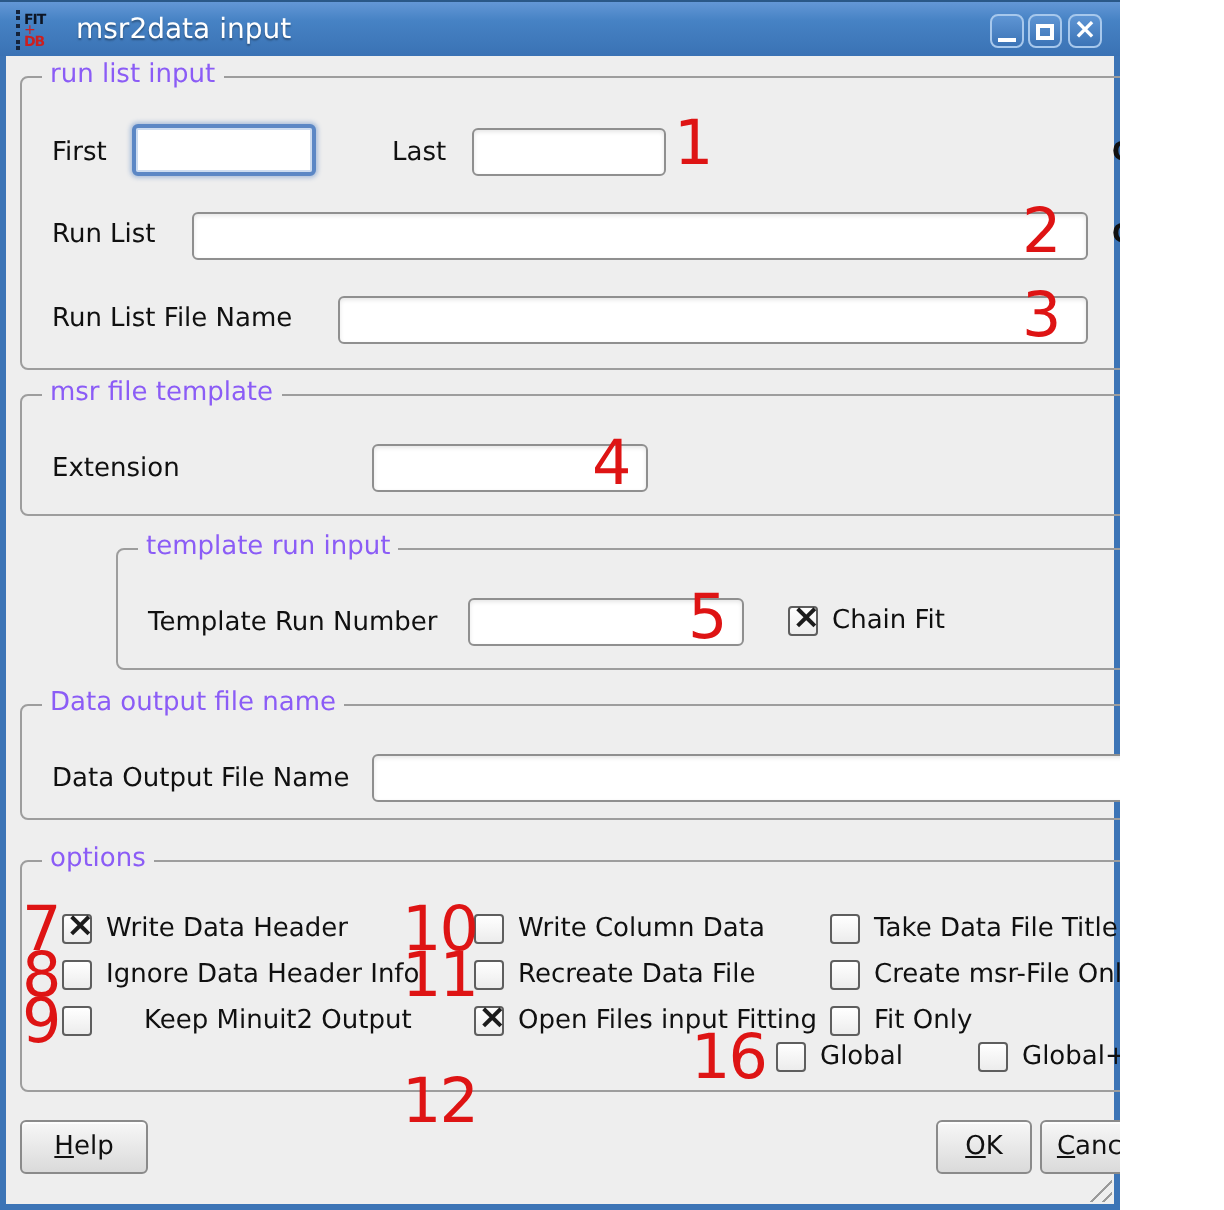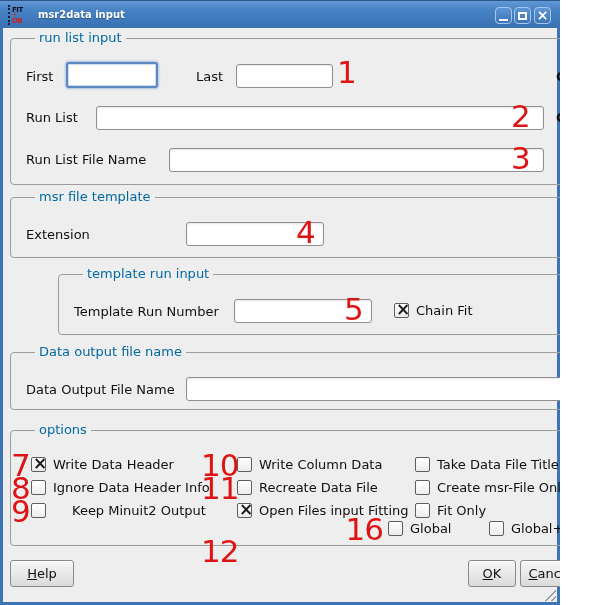--- a/index.html
+++ b/index.html
@@ -32,21 +32,21 @@
     border-left:2px dotted #15233a;
     padding-left:2px;
     display:flex;flex-direction:column;justify-content:center;
     line-height:6px;
   }
   .app-icon .ic-fit{font-size:7px;font-weight:bold;color:#0d1524;letter-spacing:-0.5px;}
   .app-icon .ic-star{font-size:7px;color:#cc1f1f;line-height:5px;}
   .app-icon .ic-db{font-size:7px;font-weight:bold;color:#cc1f1f;letter-spacing:-0.5px;}
   .window-title{
     position:absolute;left:38px;top:0;height:28px;line-height:28px;
-    color:#ffffff;font-size:10px;font-weight:bold;
+    color:#ffffff;font-size:14px;font-weight:normal;
     text-shadow:0 1px 1px rgba(0,0,0,.35);
   }
   .win-btn{
     position:absolute;top:6px;width:17px;height:17px;
     background:linear-gradient(to bottom,#5e95d4,#3c74b6);
     border:1px solid #a7c8ec;border-radius:4px;
     display:flex;align-items:center;justify-content:center;
     color:#fff;cursor:default;
   }
   .win-btn.minimize{right:48px;}
@@ -58,23 +58,23 @@
   
   .content{
     position:absolute;top:28px;left:3px;right:3px;bottom:3px;
     background:var(--dialog-bg);
   }
   .groupbox{
     position:absolute;left:7px;width:584px;
     border:1px solid #9d9d9d;border-radius:4px;
   }
   .gtitle{
-    position:absolute;top:-9px;left:24px;
+    position:absolute;top:-9px;left:10px;
     background:var(--dialog-bg);padding:0 4px;
-    font-size:13px;color:#0369a1;white-space:nowrap;
+    font-size:13px;color:#8b5cf6;white-space:nowrap;
   }
   .g-runlist{top:10px;height:147px;}
   .g-extension{top:169px;height:61px;}
   .g-template{top:246px;height:61px;margin-left:48px;}
   .g-dataout{top:324px;height:58px;}
   .g-options{top:402px;height:116px;}
   .lbl{position:absolute;white-space:nowrap;line-height:16px;}
   .or{position:absolute;font-weight:bold;letter-spacing:.5px;line-height:16px;}
   .txt{
     position:absolute;height:24px;border:1px solid #8f8f8f;border-radius:3px;

